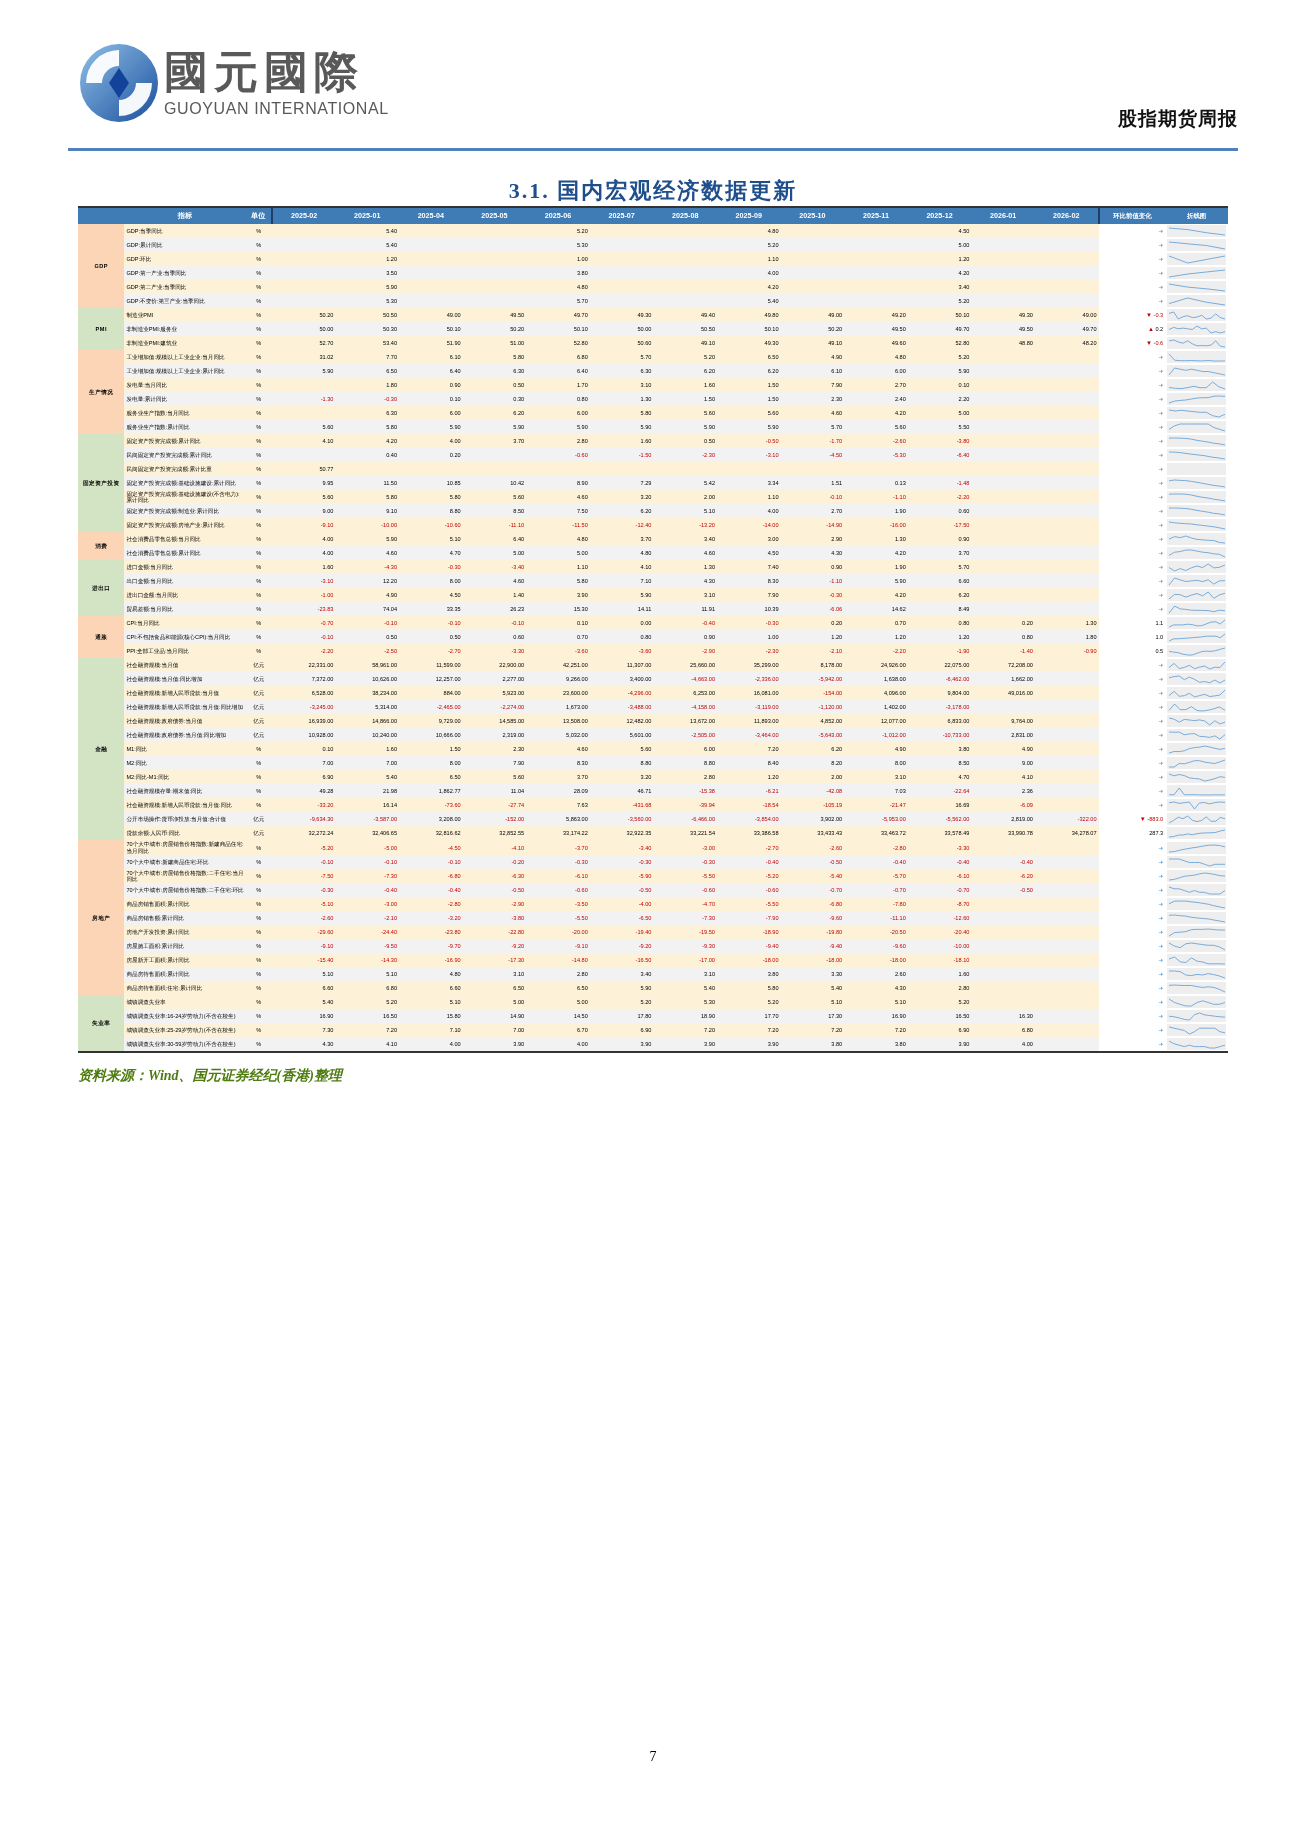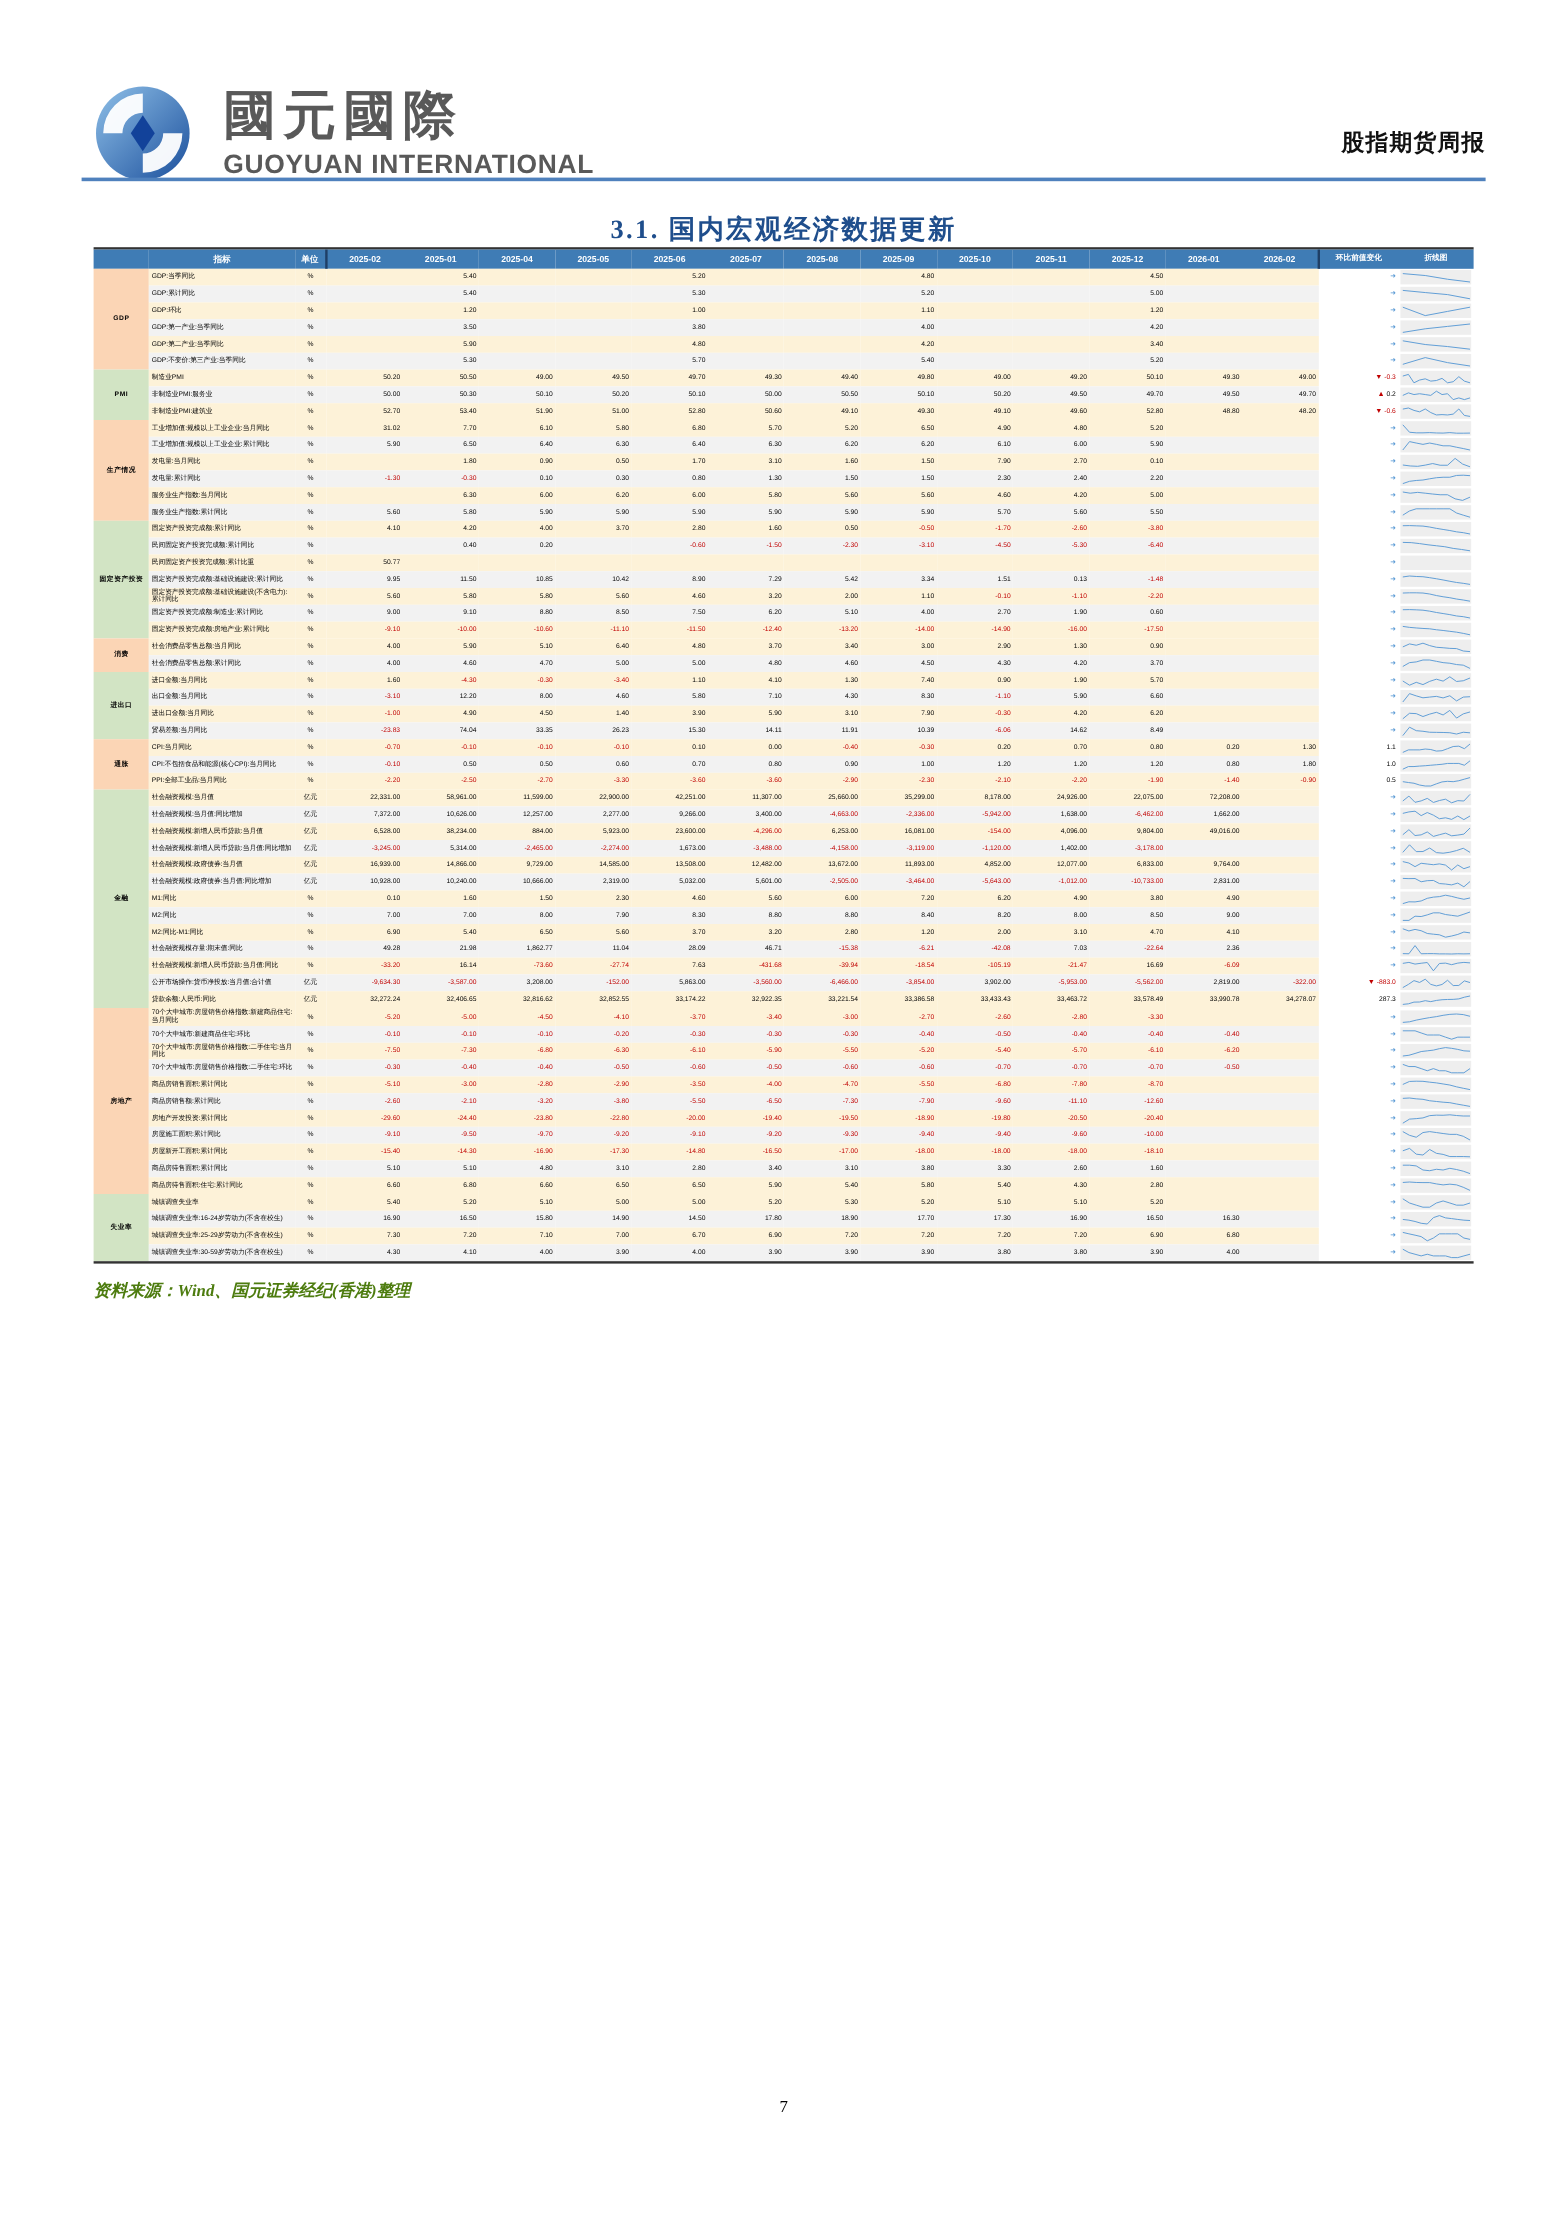--- a/index.html
+++ b/index.html
@@ -8,30 +8,30 @@
     width:1306px; height:1847px;
     background:#ffffff;
     font-family:"Liberation Serif", serif;
     color:#000;
     position:relative;
   }
   .page { position:relative; width:1306px; height:1847px; padding:0; }
 
   
   .hdr { position:relative; height:150px; }
-  .logo-wrap { position:absolute; left:78px; top:42px; display:flex; align-items:center; gap:26px;margin-top:28px; }
+  .logo-wrap { position:absolute; left:78px; top:42px; display:flex; align-items:center; gap:4px; }
   .logo-mark { width:82px; height:82px; position:relative; }
   .logo-text-cn {
     font-family:"Liberation Sans", sans-serif;
     font-size:44px; font-weight:700; color:#595959; letter-spacing:6px;
     line-height:1;
   }
   .logo-text-en {
     font-family:"Liberation Sans", sans-serif;
-    font-size:22px; font-weight:700; color:#595959; letter-spacing:0.6px;
+    font-size:16px; font-weight:400; color:#595959; letter-spacing:0.6px;
     line-height:1; margin-top:7px;
   }
   .hdr-right {
     position:absolute; right:68px; top:106px;
     font-family:"Liberation Sans", sans-serif;
     font-size:19px; font-weight:700; color:#111;
     letter-spacing:1px;
   }
   .hdr-rule {
     position:absolute; left:68px; right:68px; top:148px;

